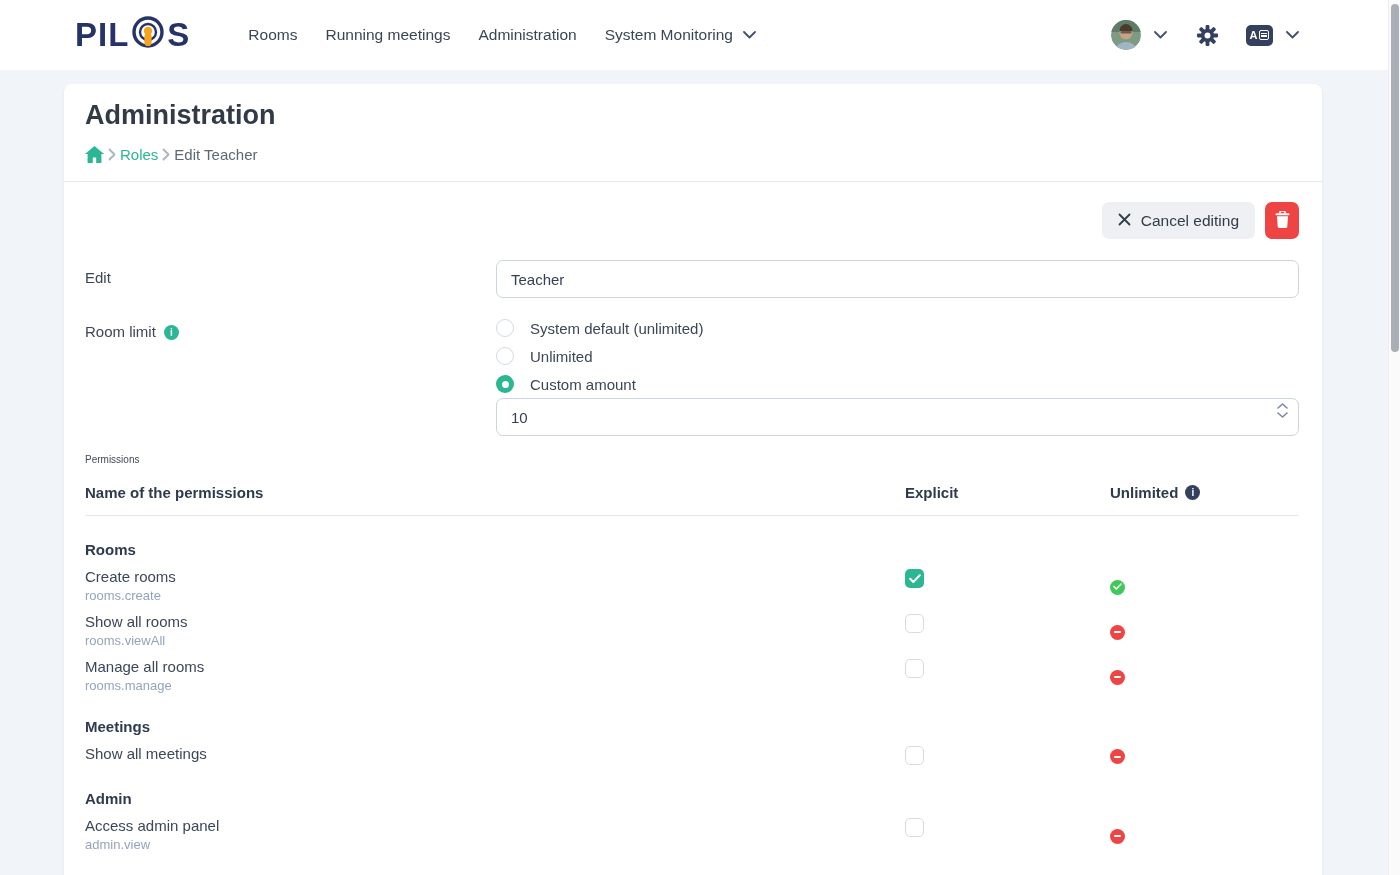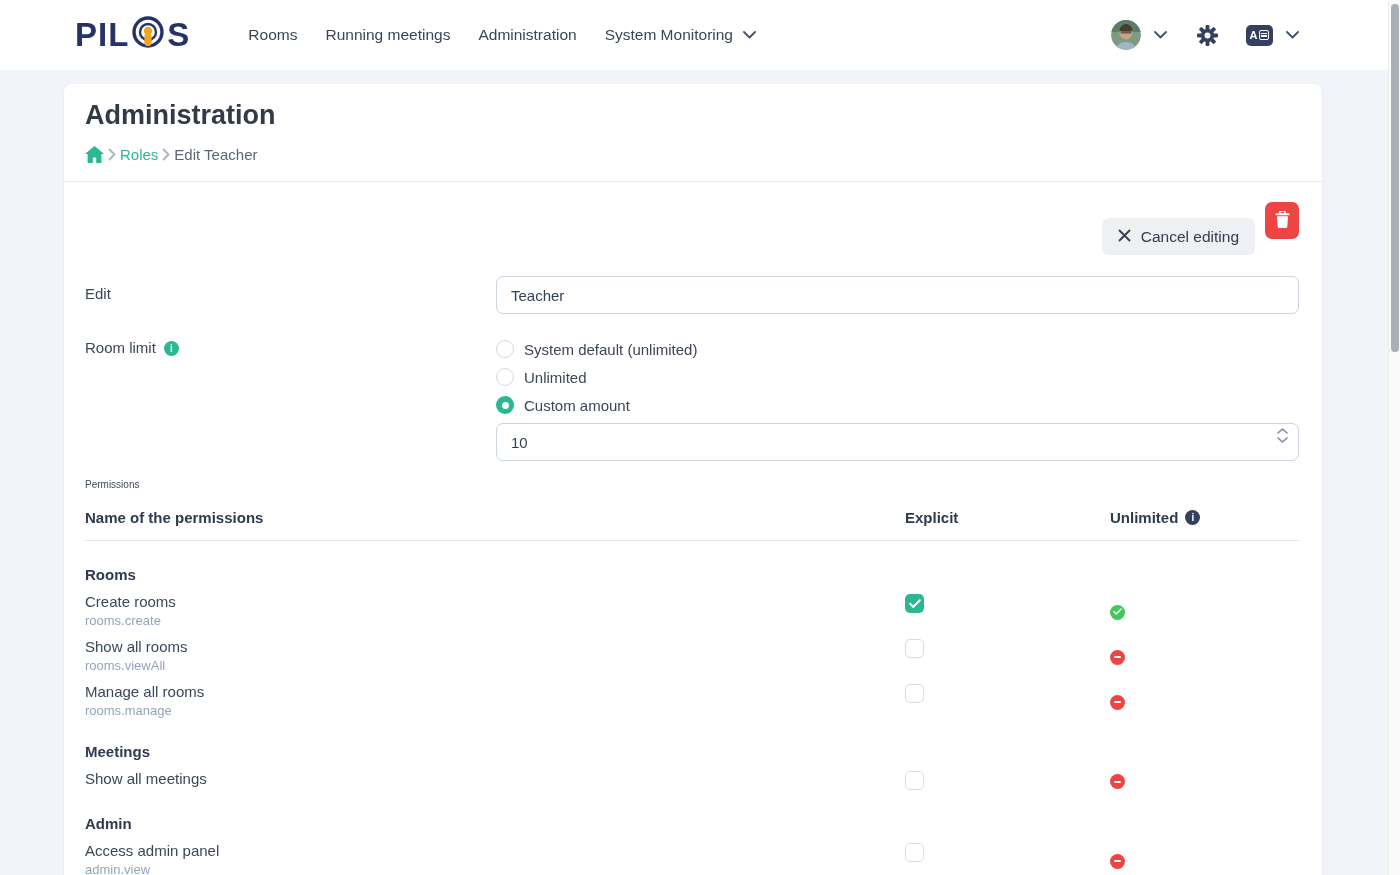--- a/index.html
+++ b/index.html
@@ -46,50 +46,49 @@
   .bc-link { color:#2bb694; cursor:pointer; }
   .bc-current { color:#5c6775; }
   .divider { border-top:1px solid #e5e9ef; }
   .card-body { padding:20px 23px 40px 21px; }
   
   .actions { display:flex; justify-content:flex-end; gap:10px; }
   .btn-cancel {
     background:#eef0f4; border:none; border-radius:7px; height:37px; padding:0 16px;
     font-size:15.5px; color:#333c4a; display:flex; align-items:center; gap:10px; cursor:pointer;
     font-family:inherit;
-    margin-top:16px;
   }
   .btn-delete {
     width:34px; height:37px; background:#ef4444; border:none; border-radius:7px;
     display:flex; align-items:center; justify-content:center; cursor:pointer;
   }
   
   .form-row { display:flex; margin-top:21px; }
   .label-col { width:411px; font-size:15px; color:#3c4656; padding-top:9px;
     display:flex; align-items:flex-start; gap:8px; }
   .input-col { flex:1;border-radius:9px; }
   .text-input {
     width:100%; height:38px; border:1px solid #ccd4e0; border-radius:7px;
     padding:0 14px; font-size:15px; color:#333f54; font-family:inherit; background:#fff; outline:none;
   }
   .info-badge {
     width:15px; height:15px; border-radius:50%; background:#2bb694; color:#fff;
     font-size:10px; font-weight:bold; display:inline-flex; align-items:center; justify-content:center;
     margin-top:2px; font-style:normal;
   }
   .info-badge.dark { background:#33415e; margin-top:0; }
-  .radio-row { display:flex; align-items:flex-end; gap:10px; height:28px; cursor:pointer; }
+  .radio-row { display:flex; align-items:center; gap:16px; height:28px; cursor:pointer; }
   .radio {
     width:18px; height:18px; border-radius:50%; border:1px solid #d2d9e3; background:#fff;
     display:inline-flex; align-items:center; justify-content:center; flex:0 0 18px;
   }
   .radio.checked { border:none; background:#2bb694; }
   .radio.checked::after { content:""; width:7px; height:7px; border-radius:50%; background:#fff; }
   .radio-label { font-size:15px; color:#3c4656; }
-  .number-wrap { position:relative; margin-top:9px; }
+  .number-wrap { position:relative; }
   .stepper { position:absolute; right:11px; top:5px; display:flex; flex-direction:column; gap:3px; }
   .stepper span { cursor:pointer; display:flex; line-height:0; }
   
   .perm-label { margin-top:18px; font-size:10px; color:#3e4a5a; }
   .perm-table { margin-top:11px; }
   .perm-head { display:flex; font-size:15px; font-weight:bold; color:#2f3b4d;
     padding:8px 0 14px; border-bottom:1px solid #e2e7ee; }
   .col-name { flex:1; }
   .col-explicit { width:205px; }
   .col-included { width:189px; display:flex; align-items:center; gap:7px; }

